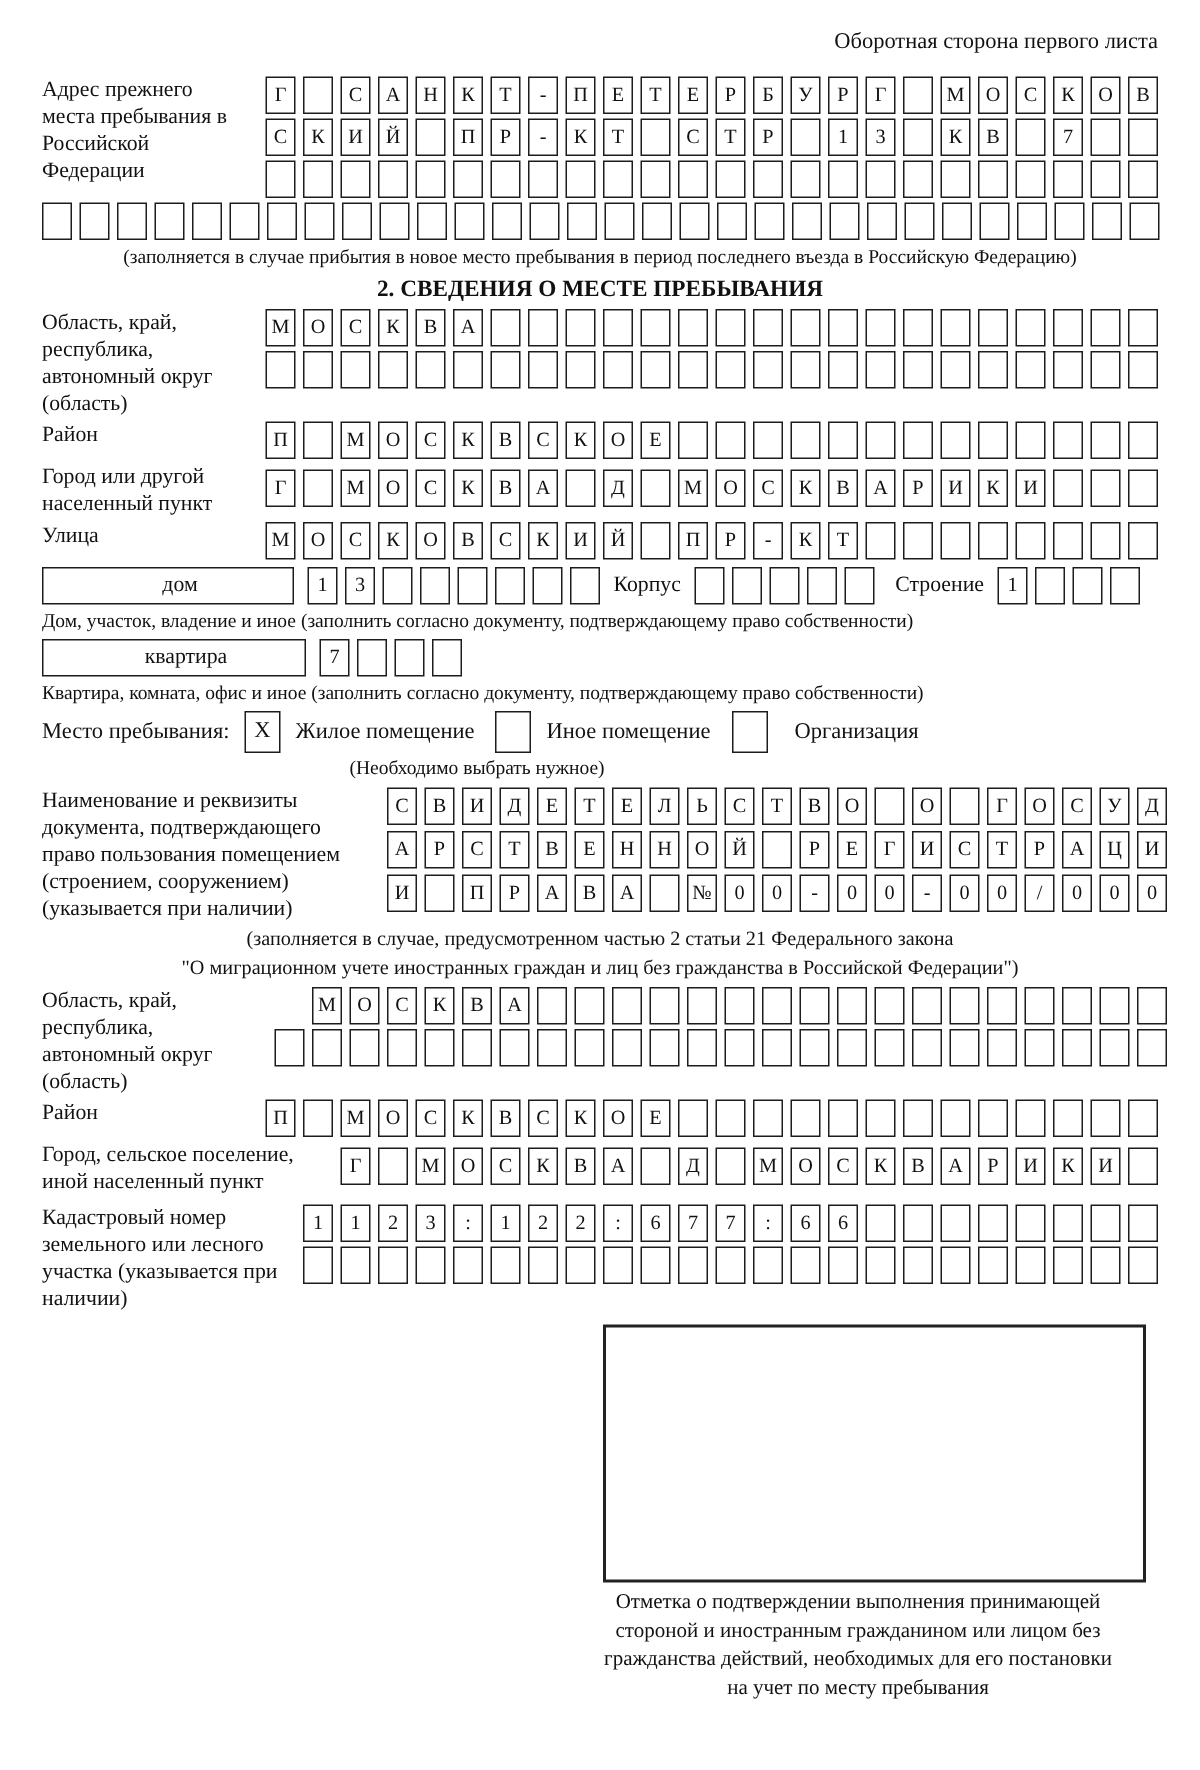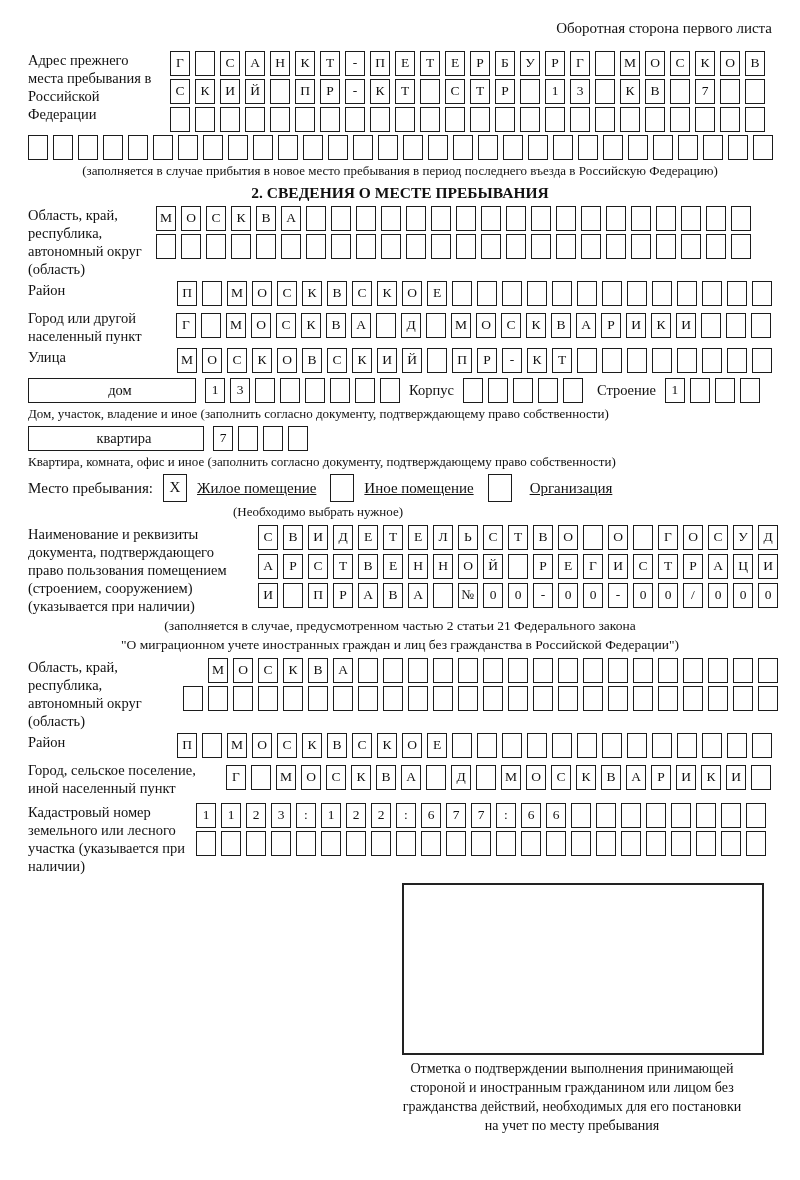--- a/index.html
+++ b/index.html
@@ -6,21 +6,21 @@
   html, body { background: #ffffff; }
   body {
     width: 800px; height: 1180px; overflow: hidden;
     font-family: "Liberation Serif", "DejaVu Serif", serif;
     color: #111;
   }
   .page { width: 800px; height: 1180px; padding: 12px 28px 0 28px; }
 
   .header-note { text-align: right; font-size: 15px; margin-top: 8px; }
 
-  .form-row { display: flex; align-items: flex-start; margin-top: 3px; }
+  .form-row { display: flex; align-items: flex-start; margin-top: 3px; justify-content: space-between; }
   .form-row .label { flex: 1 1 auto; font-size: 14.5px; line-height: 18px; padding-right: 8px; }
   .label-narrow { flex: 0 0 230px !important; }
 
   .boxcol { display: flex; flex-direction: column; gap: 3px; align-items: flex-end; flex: none; }
   .boxes { display: flex; gap: 5px; justify-content: flex-end; flex: none; }
   .cbox {
     width: 20px; height: 25px; flex: none;
     border: 1.6px solid #1c1c1c;
     font-size: 13.5px; line-height: 22px; text-align: center;
   }
@@ -38,21 +38,21 @@
   .apt-box { width: 176px; }
   .inline-label { margin: 0 9px; flex: none; }
   .gap8 { margin-left: 9px; }
 
   .stay-row { display: flex; align-items: center; font-size: 15px; margin-top: 5px; }
   .checkbox {
     width: 24px; height: 28px; flex: none;
     border: 1.7px solid #1c1c1c;
     font-size: 15px; line-height: 25px; text-align: center;
   }
-  .stay-row .opt-label { margin: 0 14px 0 10px; text-decoration: underline; }
+  .stay-row .opt-label { margin: 0 14px 0 10px; }
   .stay-row .lead { margin-right: 10px; }
   .hint { font-size: 13px; margin-top: 2px; padding-left: 205px; }
 
   .fact-cap { font-size: 13.5px; text-align: center; margin-top: 2px; line-height: 17px; }
 
   .stamp-box {
     width: 362px; height: 172px;
     border: 2px solid #222;
     margin: 8px 8px 0 auto;
   }

